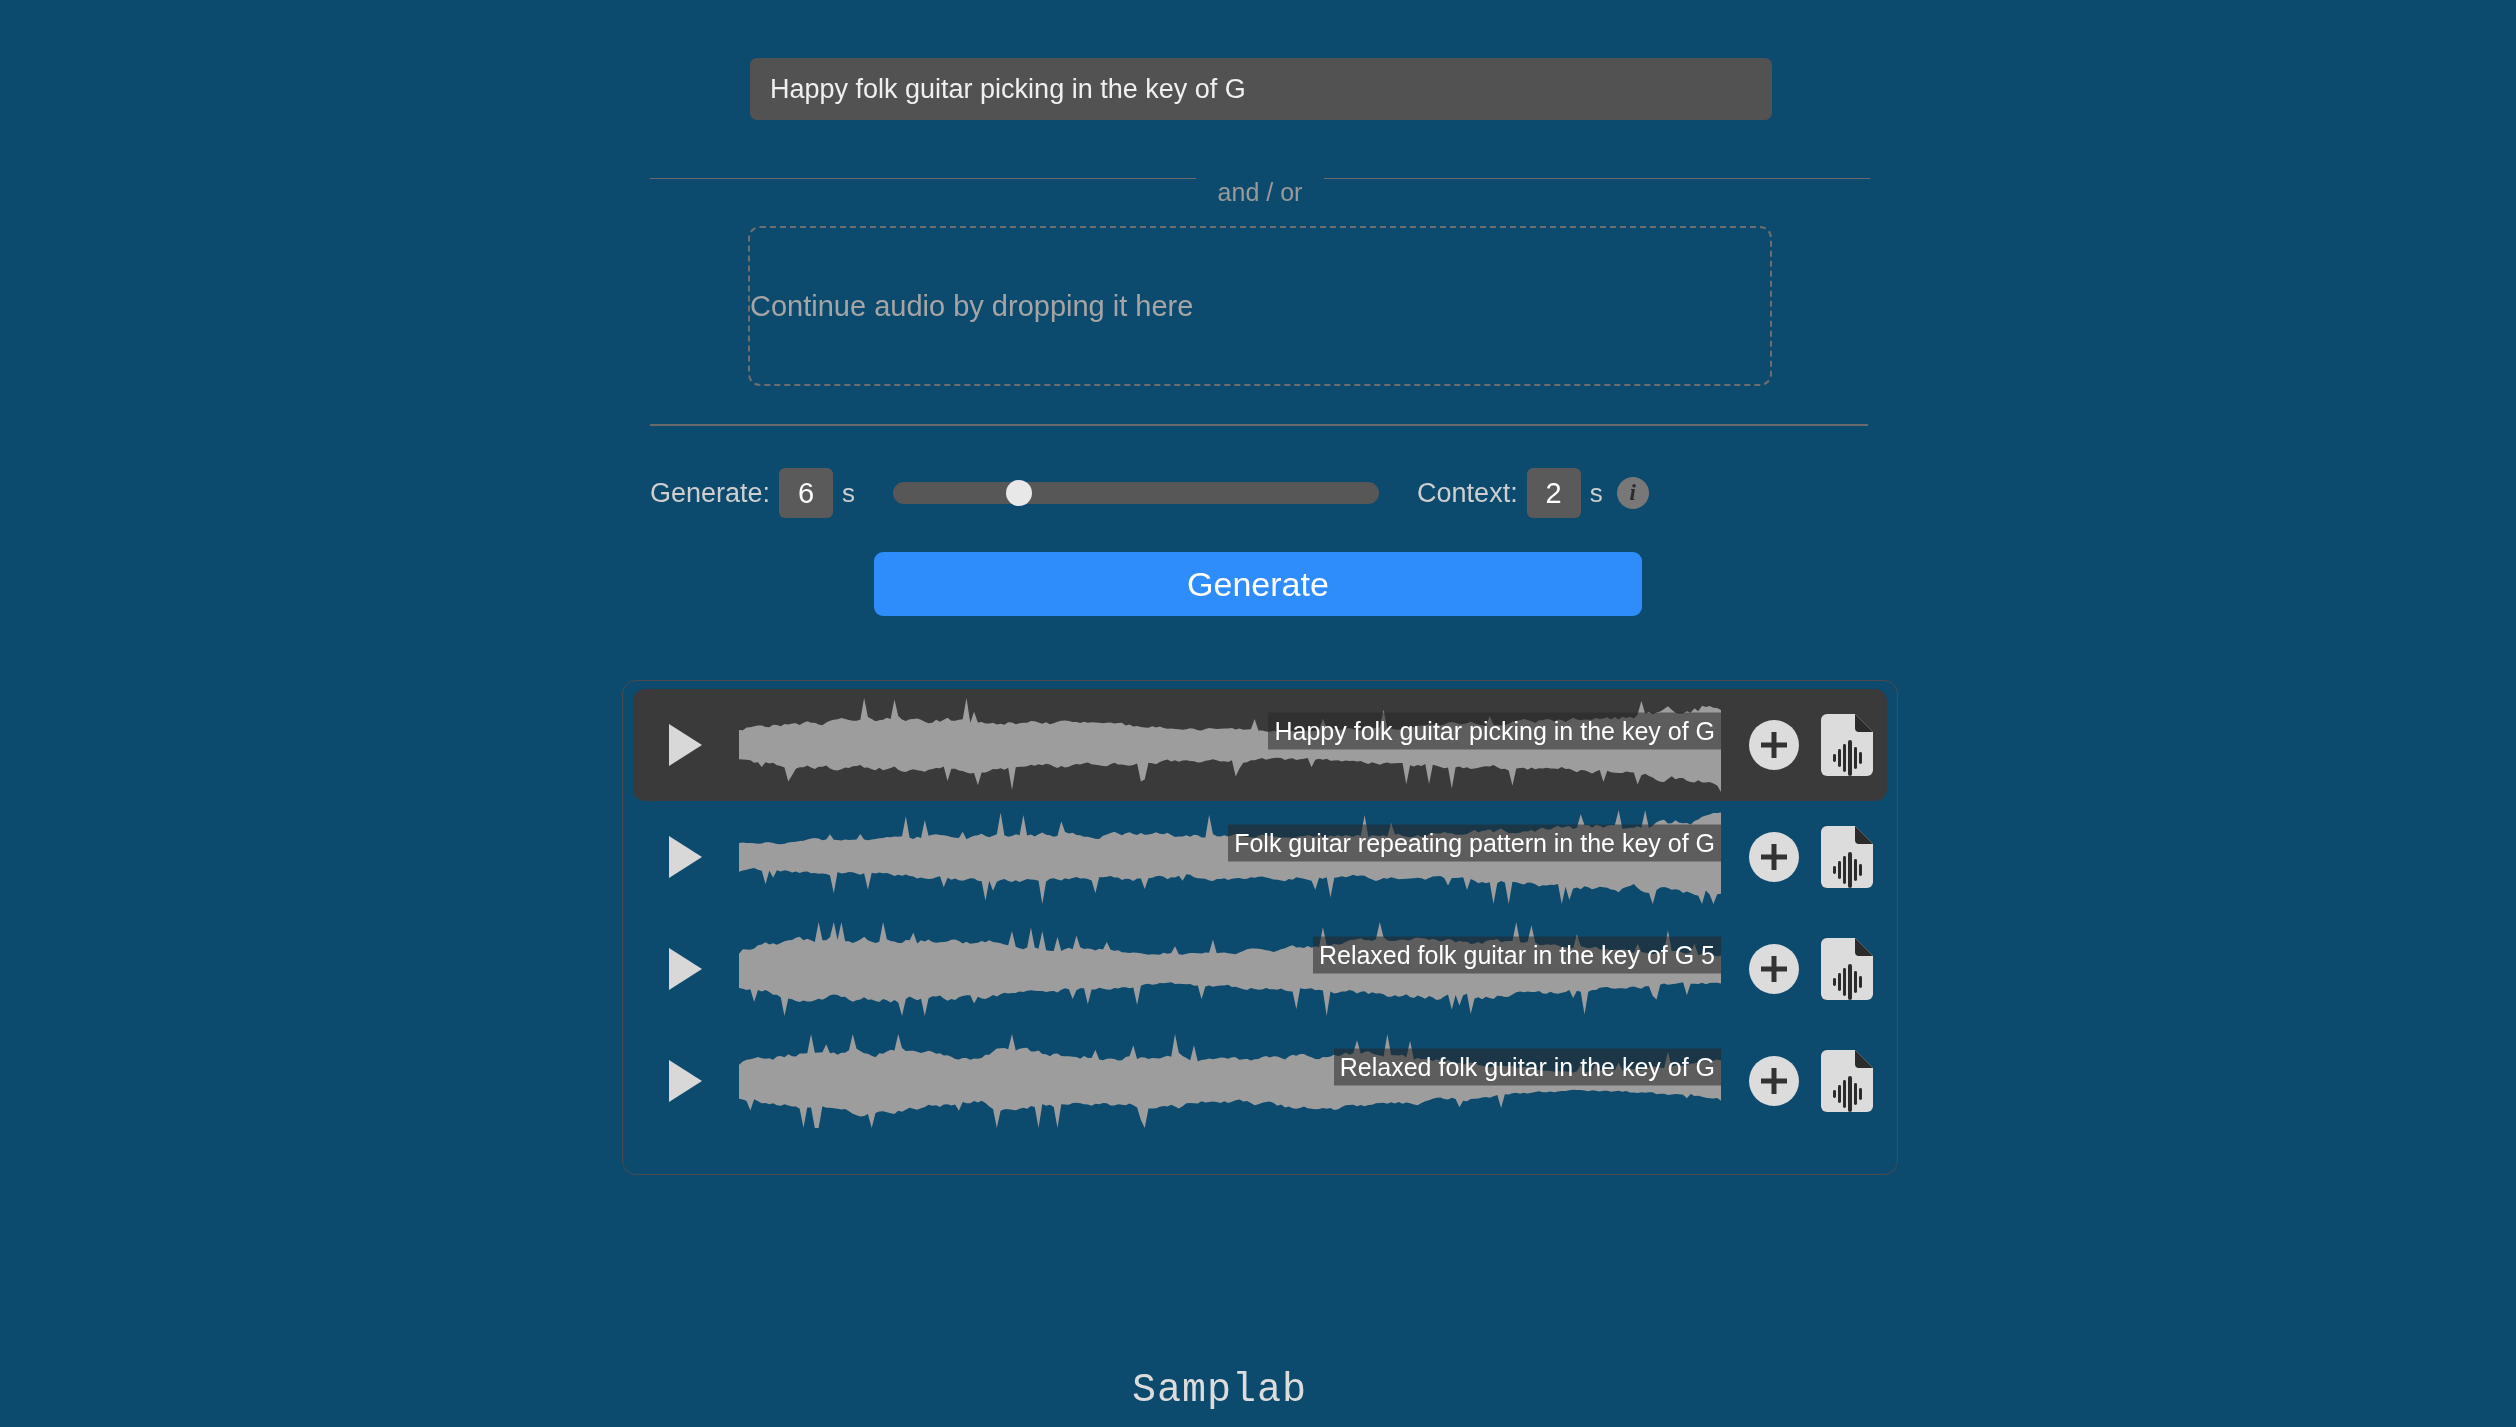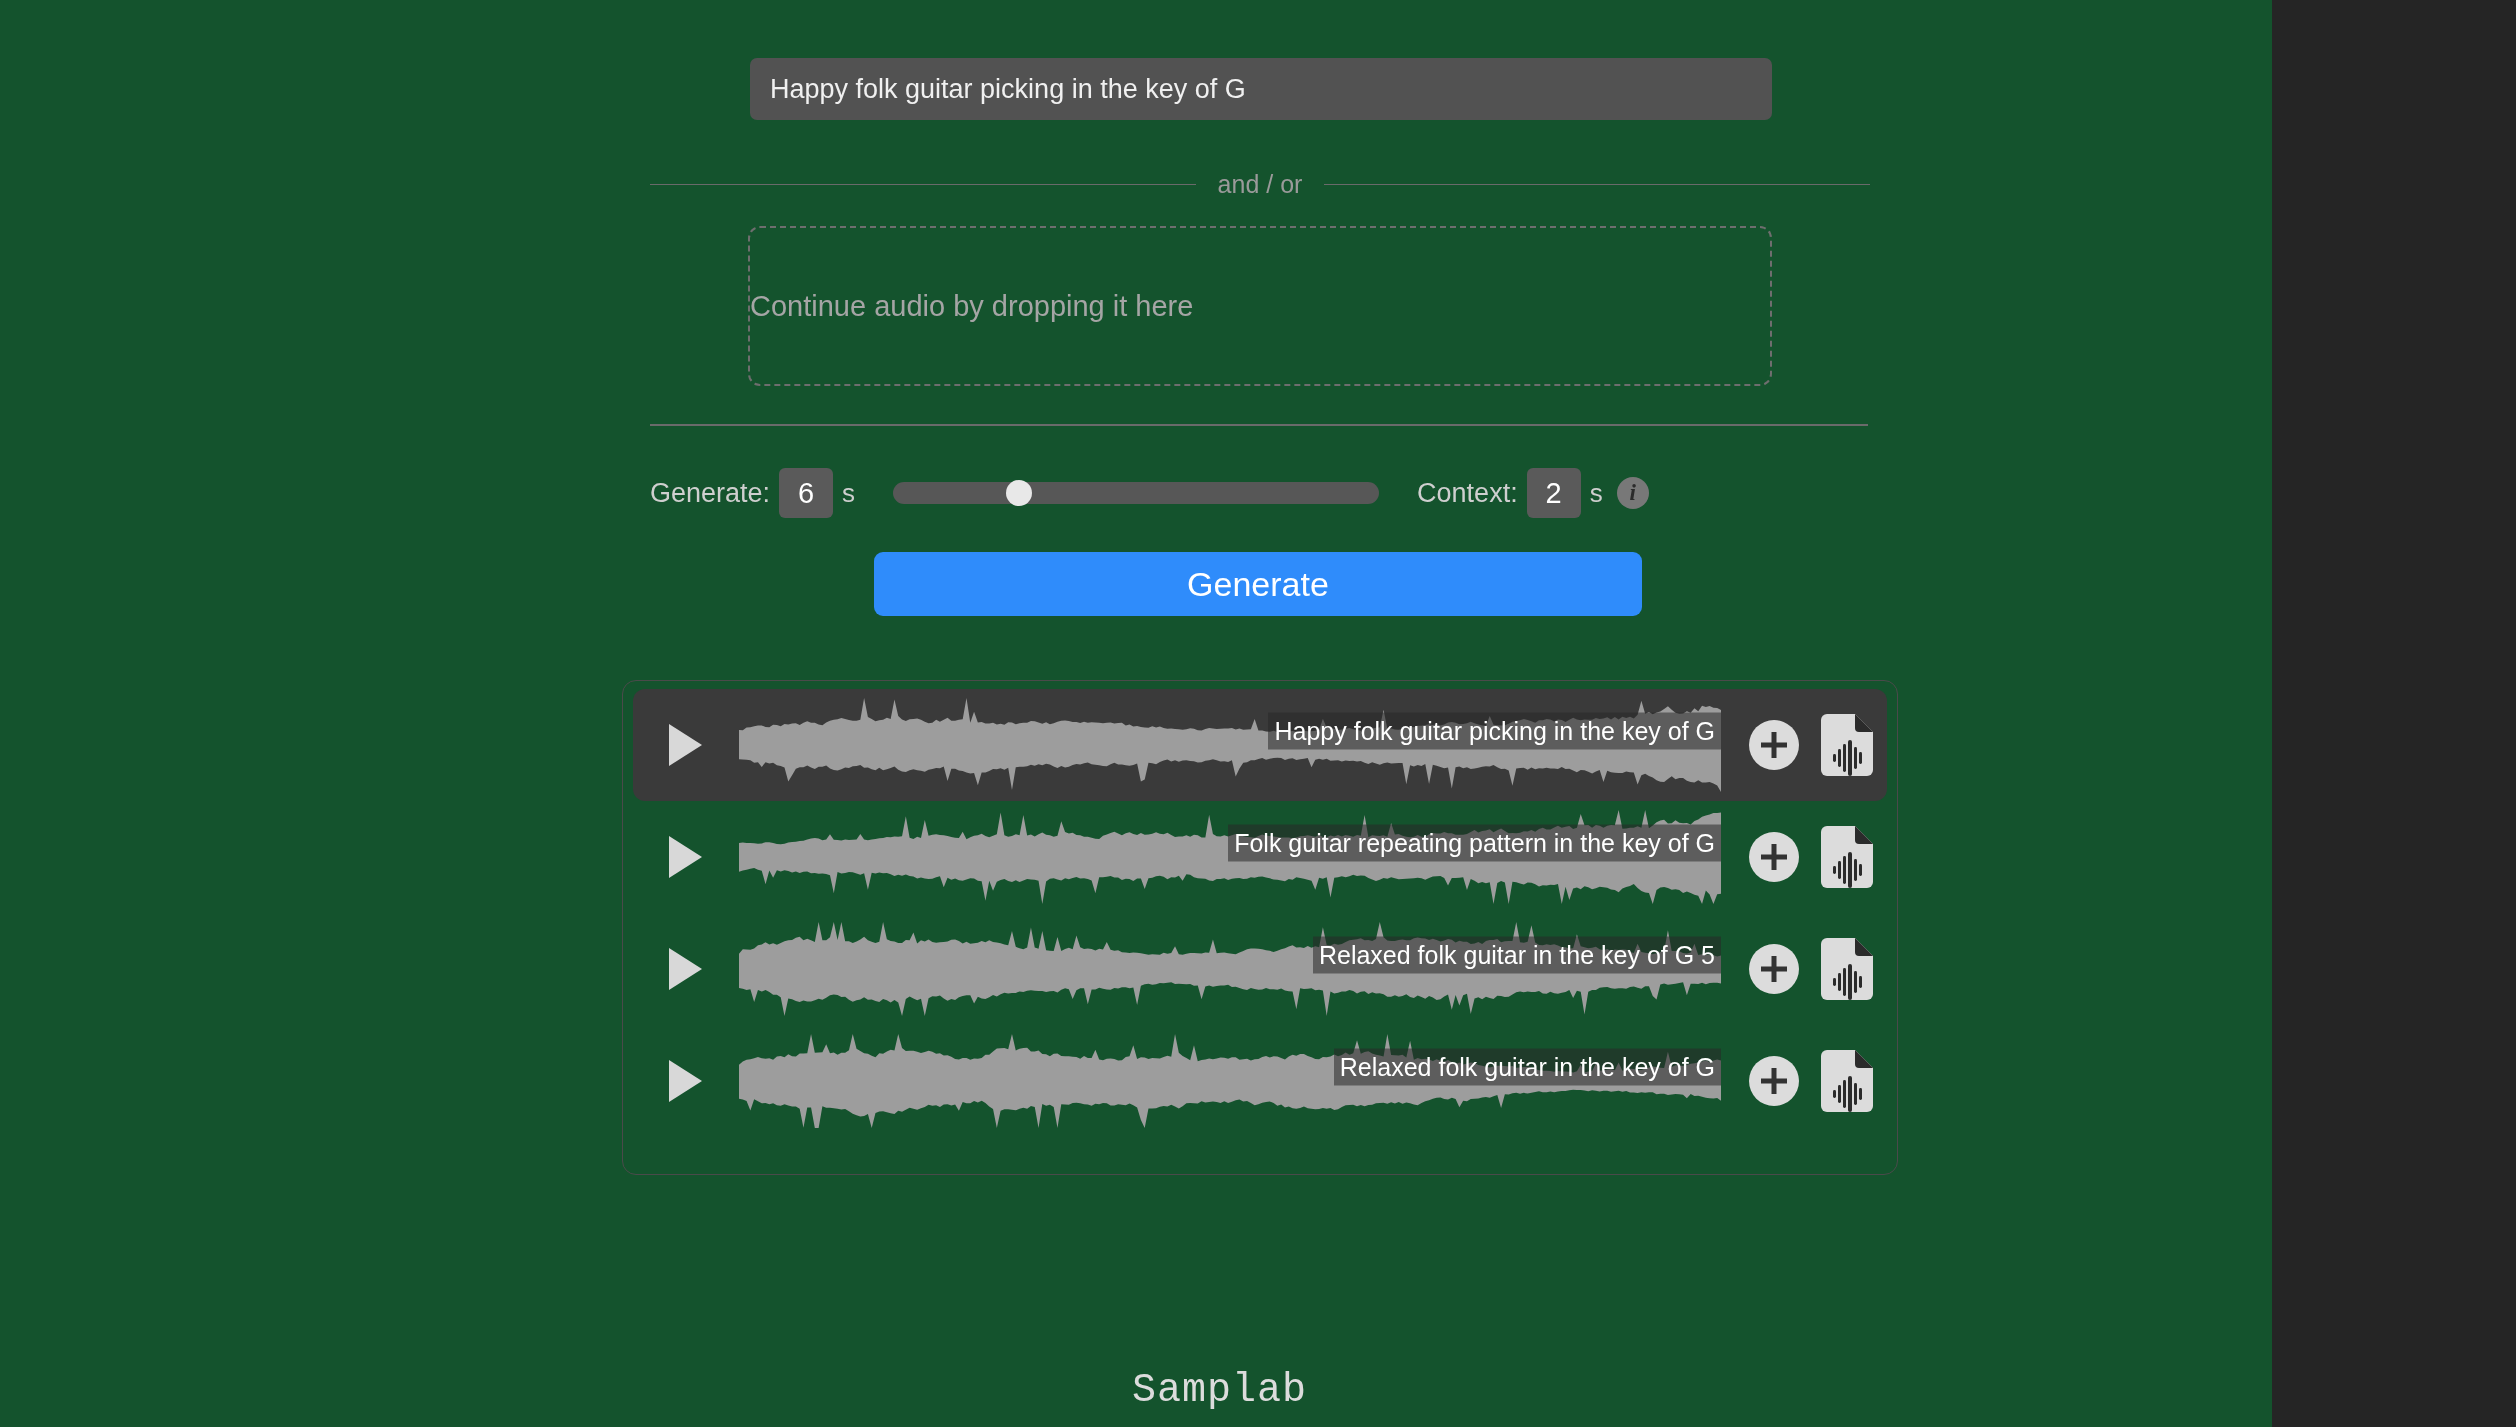--- a/index.html
+++ b/index.html
@@ -8,23 +8,23 @@
   html, body {
     width: 2516px;
     height: 1427px;
     background: #252525;
     font-family: "Liberation Sans", sans-serif;
     overflow: hidden;
   }
 
   .app {
     position: relative;
-    width: 2272px;
+    width: 2516px;
     height: 1427px;
-    background: #14532d;
+    background: #0c4a6e;
   }
 
   
   .prompt-row {
     position: absolute;
     left: 750px;
     top: 58px;
     width: 1022px;
     height: 62px;
   }
@@ -39,25 +39,25 @@
     font-size: 27px;
     padding: 0 20px;
     outline: none;
   }
   .prompt-input::placeholder { color: #a8a8a8; }
 
   
   .andor {
     position: absolute;
     left: 650px;
-    top: 164px;
+    top: 178px;
     width: 1220px;
     height: 40px;
     display: flex;
-    align-items: center;
+    align-items: flex-start;
     gap: 22px;
   }
   .andor .line {
     flex: 1;
     height: 1px;
     background: #6a6a6a;
   }
   .andor .andor-label {
     color: #9a9a9a;
     font-size: 25px;

